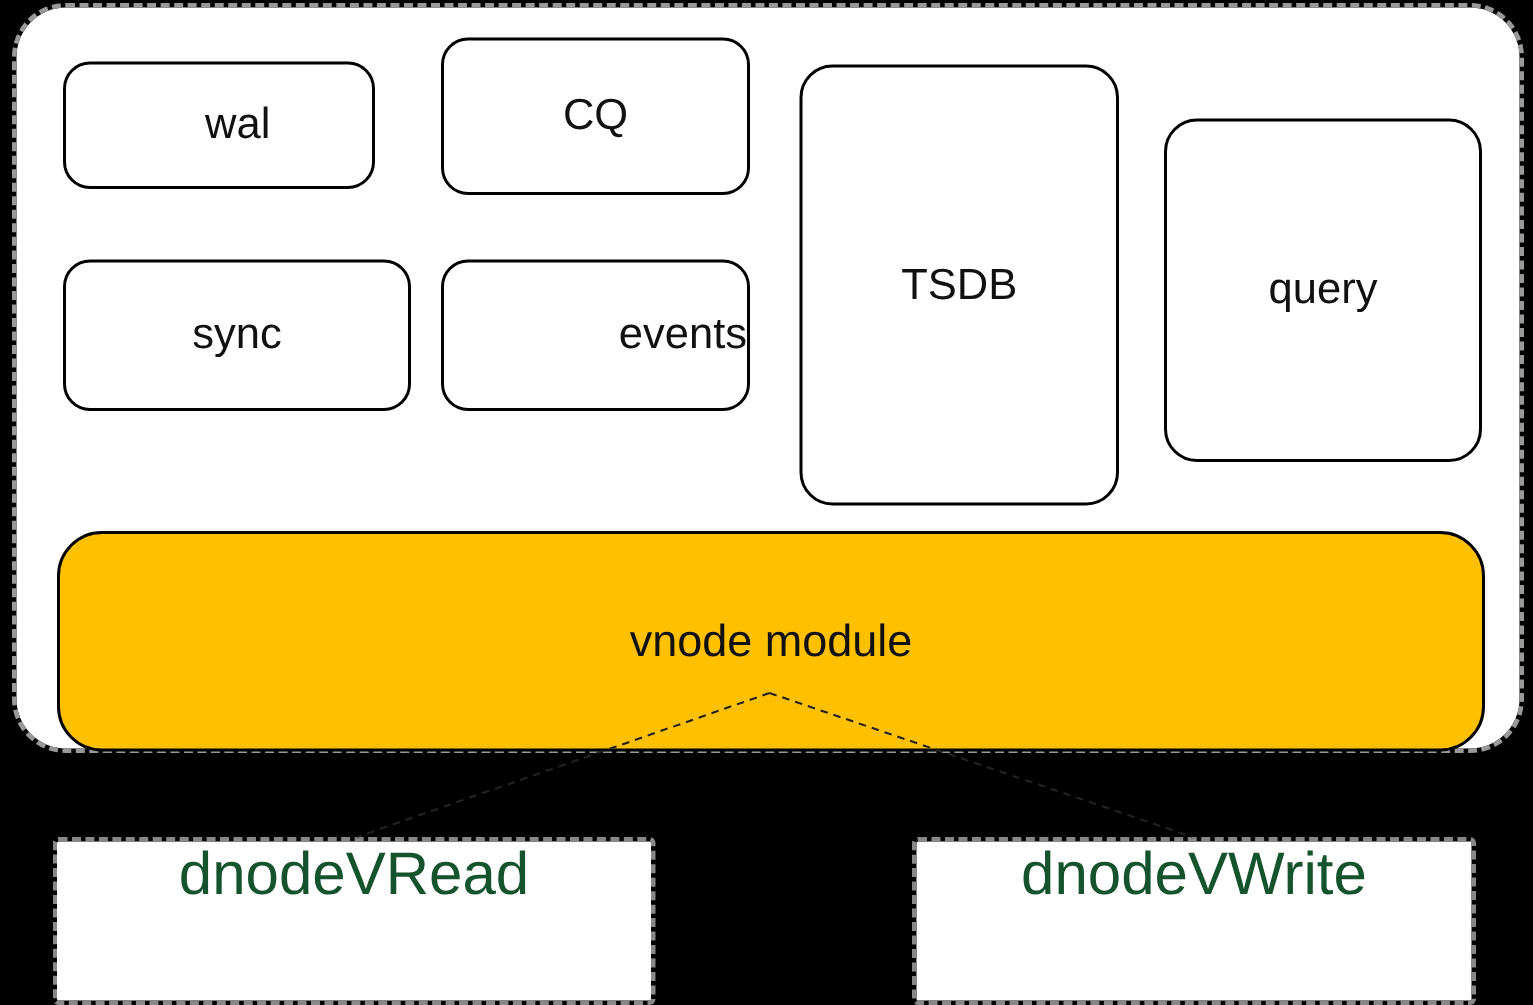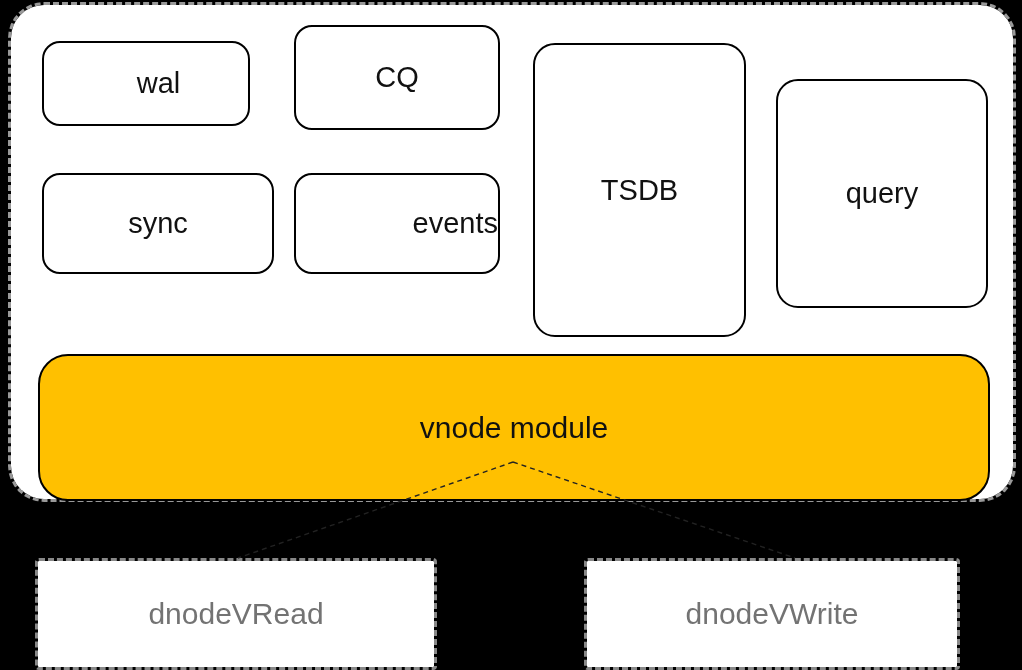--- a/index.html
+++ b/index.html
@@ -70,28 +70,28 @@
   
   .dnode-box {
     position: absolute;
     top: 558px;
     height: 106px;
     background: #ffffff;
     background-clip: padding-box;
     border: 3px dashed #888888;
     border-radius: 4px;
     display: flex;
-    align-items: center;
+    align-items: flex-start;
     justify-content: center;
-    font-size: 30px;
-    color: #737373;
+    font-size: 40px;
+    color: #14532d;
     box-sizing: content-box;
   }
   .box-dnode-vread  { left: 35px;  width: 396px; }
-  .box-dnode-vwrite { left: 584px; width: 370px; }
+  .box-dnode-vwrite { left: 608px; width: 370px; }
 
   .connector-svg {
     position: absolute;
     left: 0;
     top: 0;
     width: 1022px;
     height: 670px;
     pointer-events: none;
   }
   .connector-line {

